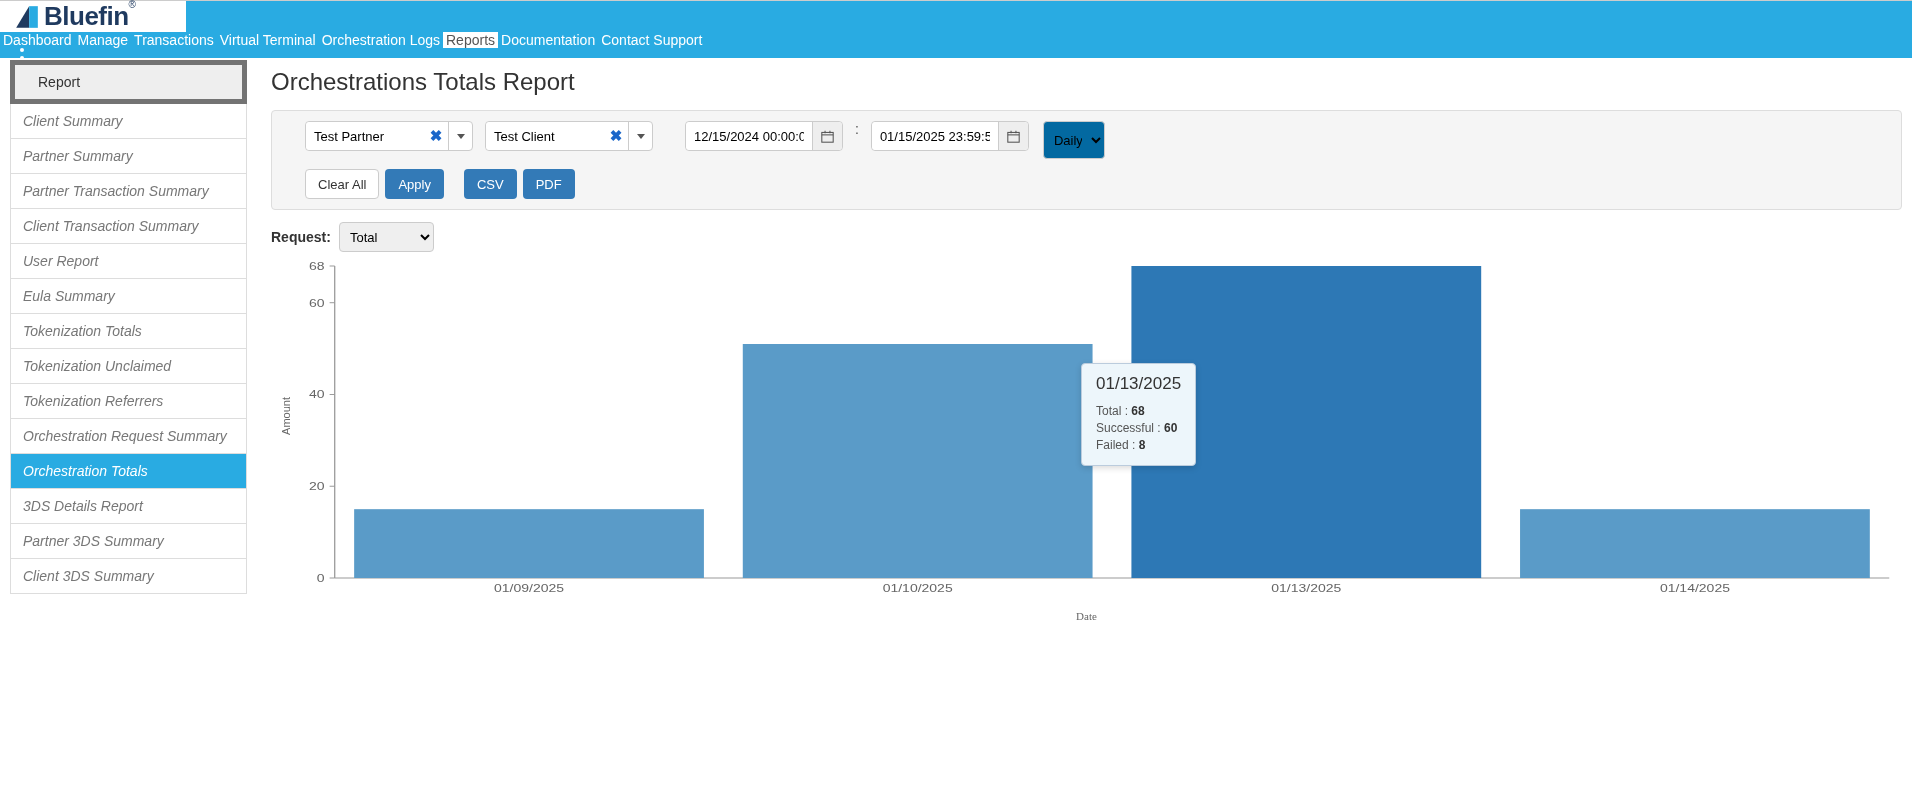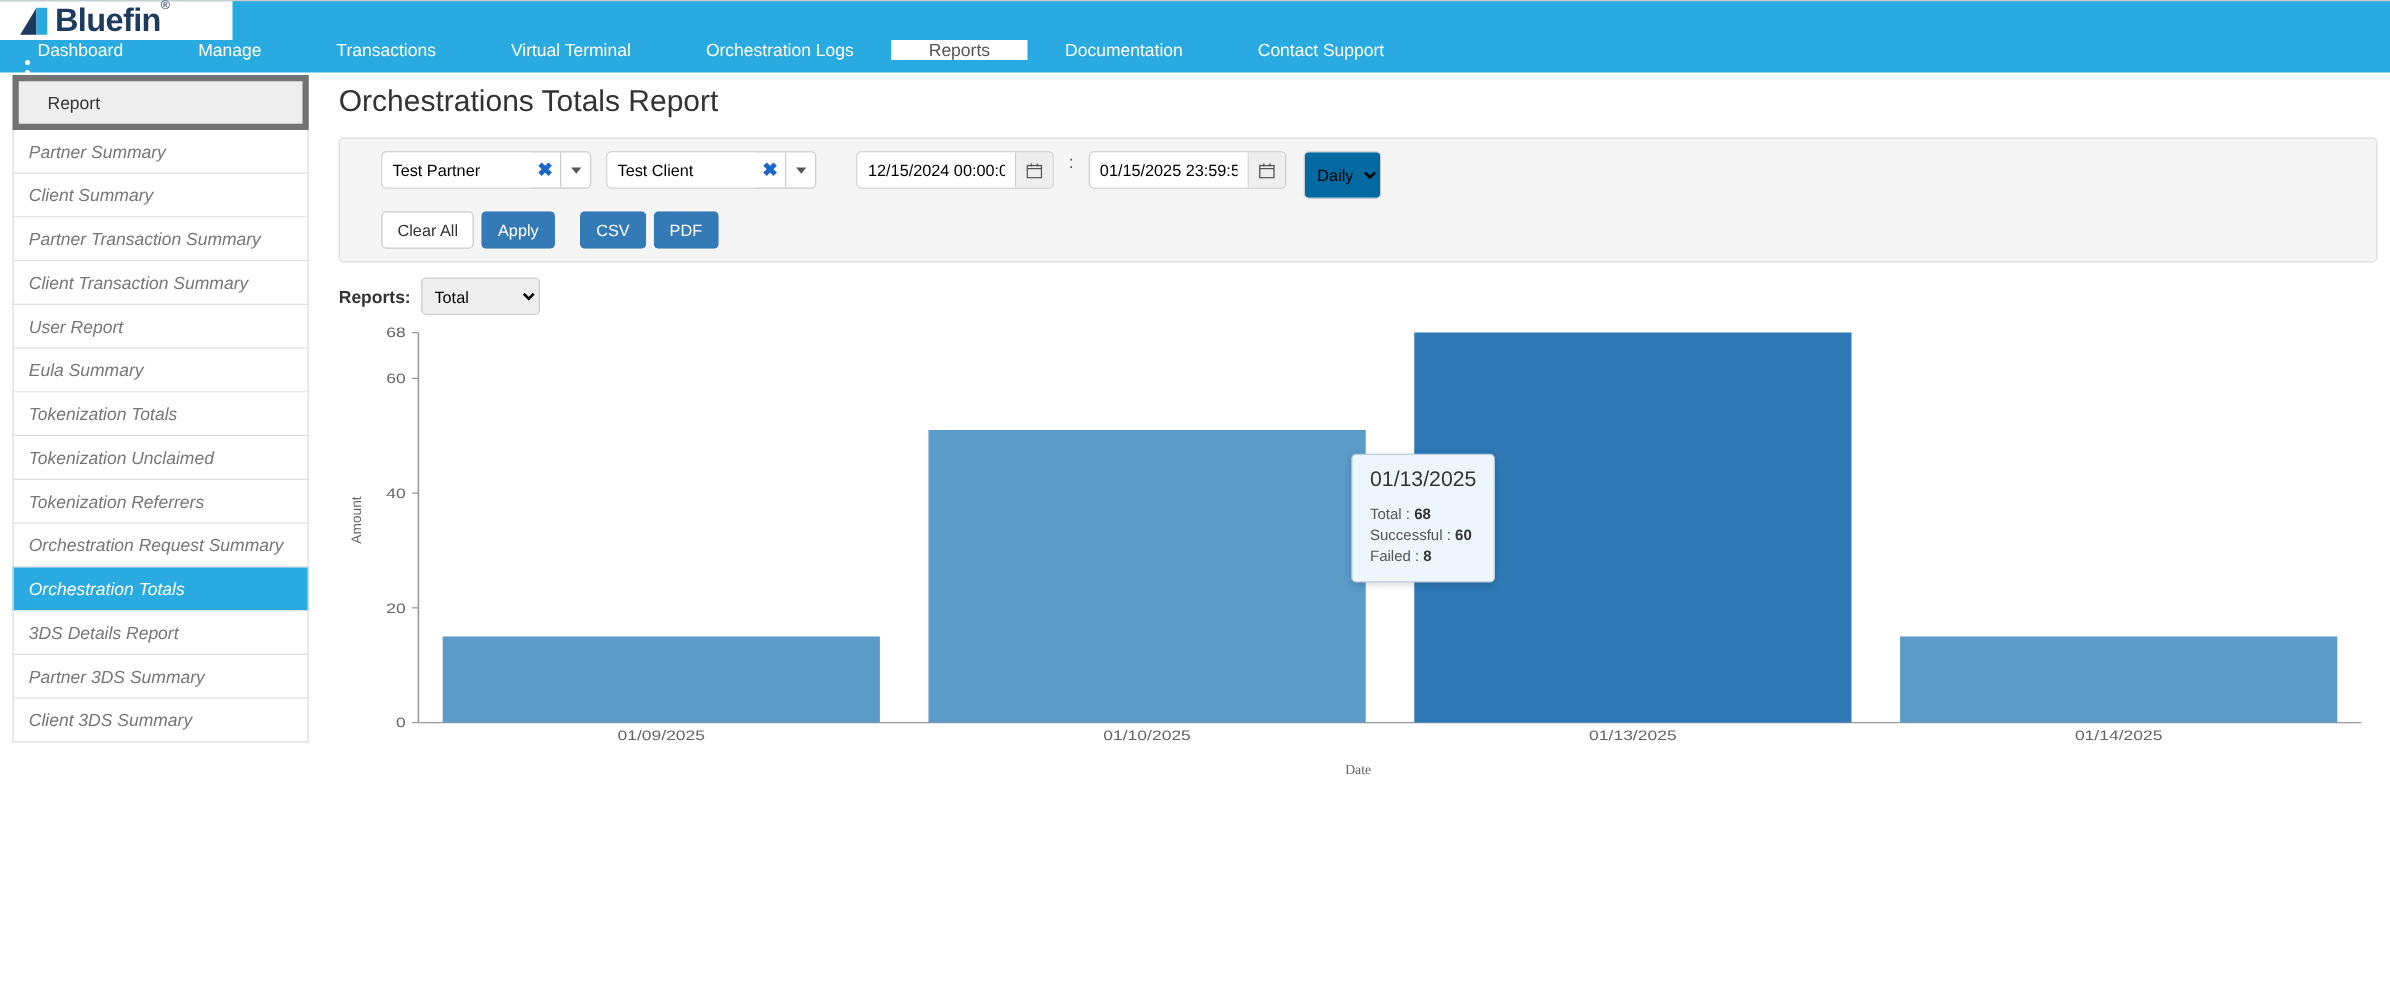--- a/index.html
+++ b/index.html
@@ -5,21 +5,21 @@
   * { box-sizing: border-box; margin: 0; padding: 0; }
   body { font-family: "Helvetica Neue", Arial, sans-serif; background: #fff; color: #333; font-size: 14px; }
   
   .topbar { display: flex; align-items: stretch; background: #29abe2; height: 58px; border-top: 1px solid #ccc; flex-direction: column; }
   .logo-box { background: #fff; display: flex; align-items: center; padding: 0 14px; width: 186px; }
   .logo-mark { width: 26px; height: 26px; margin-right: 4px; }
   .logo-text { font-size: 26px; font-weight: 700; color: #1f3a5f; letter-spacing: -0.5px; }
   .logo-reg { font-size: 10px; color: #1f3a5f; position: relative; top: -12px; }
   
   .nav { display: flex; flex: 1; }
-  .nav-item { padding: 0 30px; display: flex; align-items: center; color: #fff; font-size: 14px; cursor: pointer; }
+  .nav-item { padding: 0 3px; display: flex; align-items: center; color: #fff; font-size: 14px; cursor: pointer; }
   .nav-item.active { background: #fff; color: #555; }
   .nav-spacer { flex: 1; }
   .nav-menu { display: flex; align-items: center; padding: 0 20px; color: #fff; cursor: pointer; }
   .dots { display: flex; flex-direction: column; gap: 4px; }
   .dots span { width: 4px; height: 4px; background: #fff; border-radius: 50%; display: block; }
   
   .main { display: flex; padding: 0 10px; }
   
   .sidebar { width: 237px; margin-top: 2px; }
   .side-head { background: #eee; padding: 9px 23px; border: 5px solid #737373; color: #333; }
@@ -101,22 +101,22 @@
         <span></span>
       </div>
   </div>
 </div>
 
 <div class="main">
 
   <div class="sidebar">
     <div class="side-head">Report</div>
     <div id="sidebar-items">
+        <div class="side-item">Client Summary</div>
         <div class="side-item">Partner Summary</div>
-        <div class="side-item">Client Summary</div>
         <div class="side-item">Partner Transaction Summary</div>
         <div class="side-item">Client Transaction Summary</div>
         <div class="side-item">User Report</div>
         <div class="side-item">Eula Summary</div>
         <div class="side-item">Tokenization Totals</div>
         <div class="side-item">Tokenization Unclaimed</div>
         <div class="side-item">Tokenization Referrers</div>
         <div class="side-item">Orchestration Request Summary</div>
         <div class="side-item active">Orchestration Totals</div>
         <div class="side-item">3DS Details Report</div>
@@ -177,21 +177,21 @@
       <div class="filter-row">
         <button class="btn btn-default">Clear All</button>
         <button class="btn btn-primary">Apply</button>
         <span style="width:14px"></span>
         <button class="btn btn-primary">CSV</button>
         <button class="btn btn-primary">PDF</button>
       </div>
     </div>
 
     <div class="result-row">
-      <span class="result-label">Reports:</span>
+      <span class="result-label">Request:</span>
       <select class="result-select">
         <option>Total</option>
       </select>
     </div>
 
     <div class="chart-wrap">
       <div class="y-title">Amount</div>
       <svg class="chart-svg" id="chart-svg" preserveAspectRatio="none" viewBox="0 0 1280 350">
           <line class="axis-line" x1="50" y1="8" x2="50" y2="320"></line>
           <line class="axis-line" x1="50" y1="320" x2="1270" y2="320"></line>

